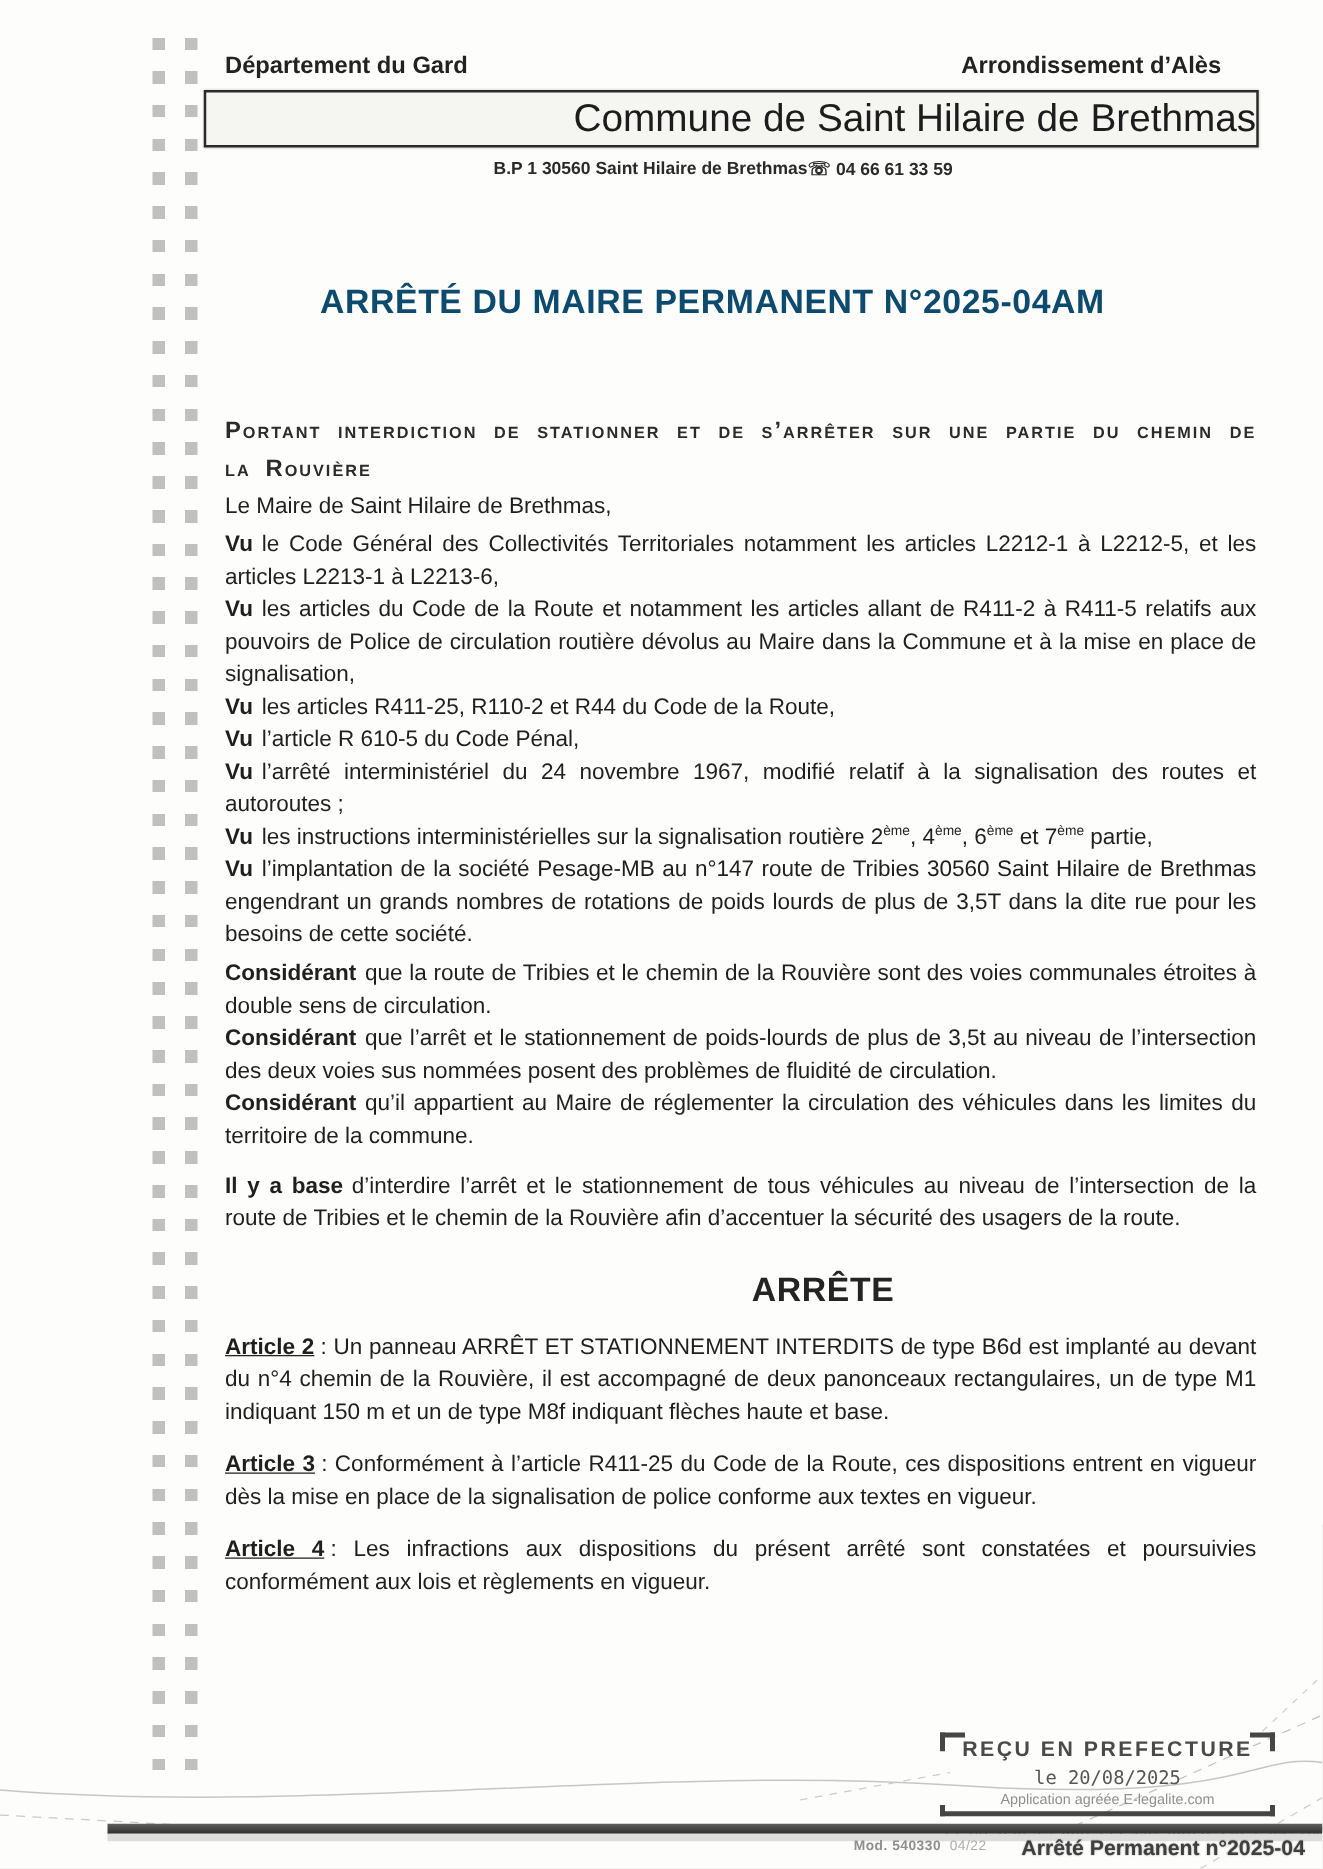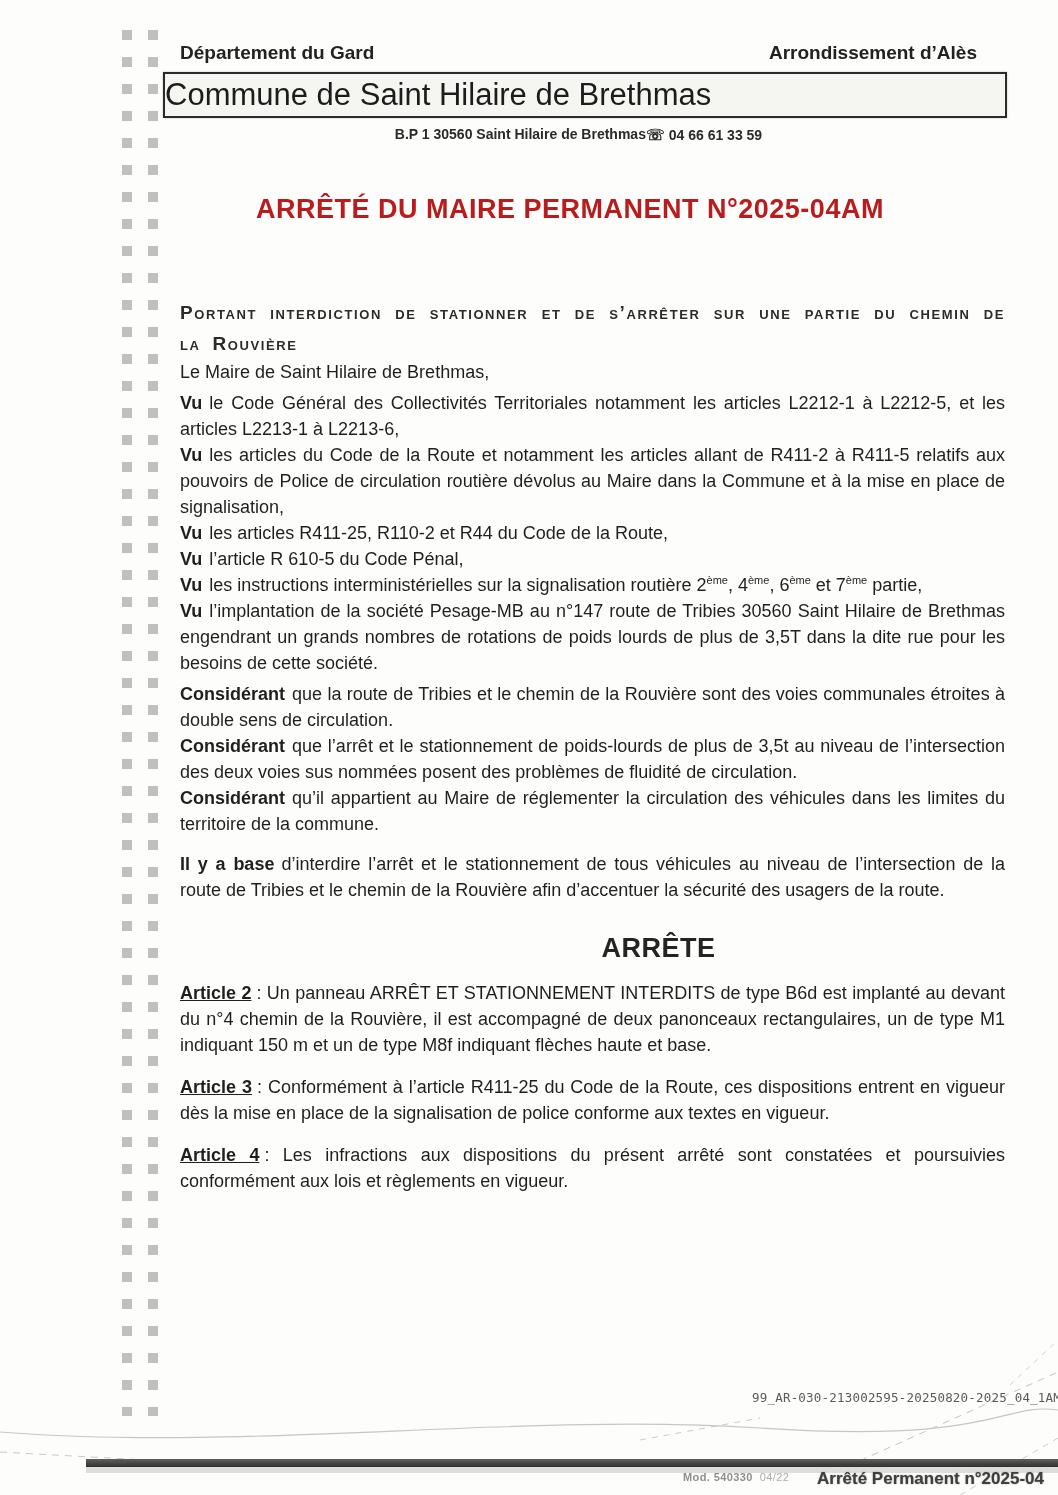--- a/index.html
+++ b/index.html
@@ -27,36 +27,36 @@
   }
 
   
   .hdr-row{display:flex;justify-content:space-between;align-items:baseline;}
   .hdr-left,.hdr-right{font-size:19px;font-weight:bold;color:#222;}
   .hdr-right{padding-right:28px;}
   .commune-box{
     margin-top:8px;margin-left:-17px;margin-right:-2px;
     border:2px solid #2a2a2a;
     background:#f5f5f2;
-    text-align:left;
+    text-align:right;
     font-size:31px;line-height:42px;
     color:#1c1c1c;
     box-shadow:0 0 2px rgba(0,0,0,.25);
   }
   .addr-row{display:flex;justify-content:center;margin-top:8px;font-size:14px;font-weight:bold;color:#2a2a2a;}
   .addr-row .phone{padding-right:28px;}
   .phone .glyph{font-size:15px;margin-right:4px;}
 
   
   .doc-title{
-    margin-top:50px;
+    margin-top:82px;
     padding-left:76px;
     font-size:27px;font-weight:bold;
     letter-spacing:.5px;
-    color:#b91c1c;
+    color:#0c4a6e;
   }
   .doc-subject{
     margin-top:72px;
     font-size:19px;font-weight:bold;
     font-variant:small-caps;
     letter-spacing:1.6px;
     word-spacing:5px;
     line-height:31px;
     text-align:justify;
     color:#2b2b2b;
@@ -164,20 +164,21 @@
 
     <div class="doc-subject">Portant interdiction de stationner et de s’arrêter sur une partie du chemin de la Rouvière</div>
 
     <p class="body-text opening para">Le Maire de Saint Hilaire de Brethmas,</p>
 
     <div class="body-text block gap-s">
       <p class="para"><span class="lead">Vu</span><span>le Code Général des Collectivités Territoriales notamment les articles L2212-1 à L2212-5, et les articles L2213-1 à L2213-6,</span></p>
       <p class="para"><span class="lead">Vu</span><span>les articles du Code de la Route et notamment les articles allant de R411-2 à R411-5 relatifs aux pouvoirs de Police de circulation routière dévolus au Maire dans la Commune et à la mise en place de signalisation,</span></p>
       <p class="para"><span class="lead">Vu</span><span>les articles R411-25, R110-2 et R44 du Code de la Route,</span></p>
       <p class="para"><span class="lead">Vu</span><span>l’article R 610-5 du Code Pénal,</span></p>
+      <p class="para"><span class="lead">Vu</span><span>l’arrêté interministériel du 24 novembre 1967, modifié relatif à la signalisation des routes et autoroutes ;</span></p>
       <p class="para"><span class="lead">Vu</span><span><span>les instructions interministérielles sur la signalisation routière 2</span><sup>ème</sup><span>, 4</span><sup>ème</sup><span>, 6</span><sup>ème</sup><span> et 7</span><sup>ème</sup><span> partie,</span></span></p>
       <p class="para"><span class="lead">Vu</span><span>l’implantation de la société Pesage-MB au n°147 route de Tribies 30560 Saint Hilaire de Brethmas engendrant un grands nombres de rotations de poids lourds de plus de 3,5T dans la dite rue pour les besoins de cette société.</span></p>
     </div>
 
     <div class="body-text block gap-s">
       <p class="para"><span class="lead">Considérant</span><span>que la route de Tribies et le chemin de la Rouvière sont des voies communales étroites à double sens de circulation.</span></p>
       <p class="para"><span class="lead">Considérant</span><span>que l’arrêt et le stationnement de poids-lourds de plus de 3,5t au niveau de l’intersection des deux voies sus nommées posent des problèmes de fluidité de circulation.</span></p>
       <p class="para"><span class="lead">Considérant</span><span>qu’il appartient au Maire de réglementer la circulation des véhicules dans les limites du territoire de la commune.</span></p>
     </div>
 
@@ -187,20 +188,29 @@
 
     <div class="body-text articles">
       <p class="para"><span class="lead-u">Article 2</span><span>: Un panneau ARRÊT ET STATIONNEMENT INTERDITS de type B6d est implanté au devant du n°4 chemin de la Rouvière, il est accompagné de deux panonceaux rectangulaires, un de type M1 indiquant 150 m et un de type M8f indiquant flèches haute et base.</span></p>
       <p class="para"><span class="lead-u">Article 3</span><span>: Conformément à l’article R411-25 du Code de la Route, ces dispositions entrent en vigueur dès la mise en place de la signalisation de police conforme aux textes en vigueur.</span></p>
       <p class="para"><span class="lead-u">Article 4</span><span>: Les infractions aux dispositions du présent arrêté sont constatées et poursuivies conformément aux lois et règlements en vigueur.</span></p>
     </div>
 
   </div>
 
   <div class="stamp">
+    <div class="stamp-box">
+      <div class="corner tl"></div>
+      <div class="corner tr"></div>
+      <div class="corner bl"></div>
+      <div class="corner br"></div>
+      <div class="stamp-line1">REÇU EN PREFECTURE</div>
+      <div class="stamp-line2">le 20/08/2025</div>
+      <div class="stamp-line3">Application agréée E-legalite.com</div>
+    </div>
     <div class="stamp-serial">99_AR-030-213002595-20250820-2025_04_1AM</div>
   </div>
 
   <div class="footer-bar"></div>
   <div class="footer-bar-light"></div>
   <div class="footer-mod"><b>Mod. 540330</b>&nbsp;&nbsp;<span>04/22</span></div>
   <div class="footer-ref">Arrêté Permanent n°2025-04</div>
 
 </div>
 

